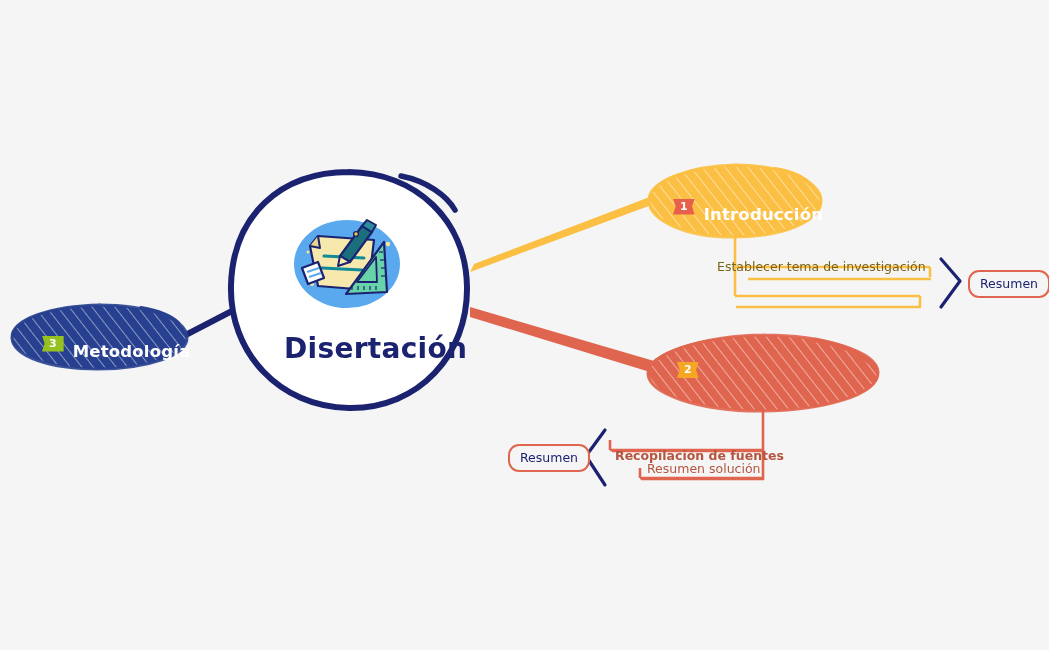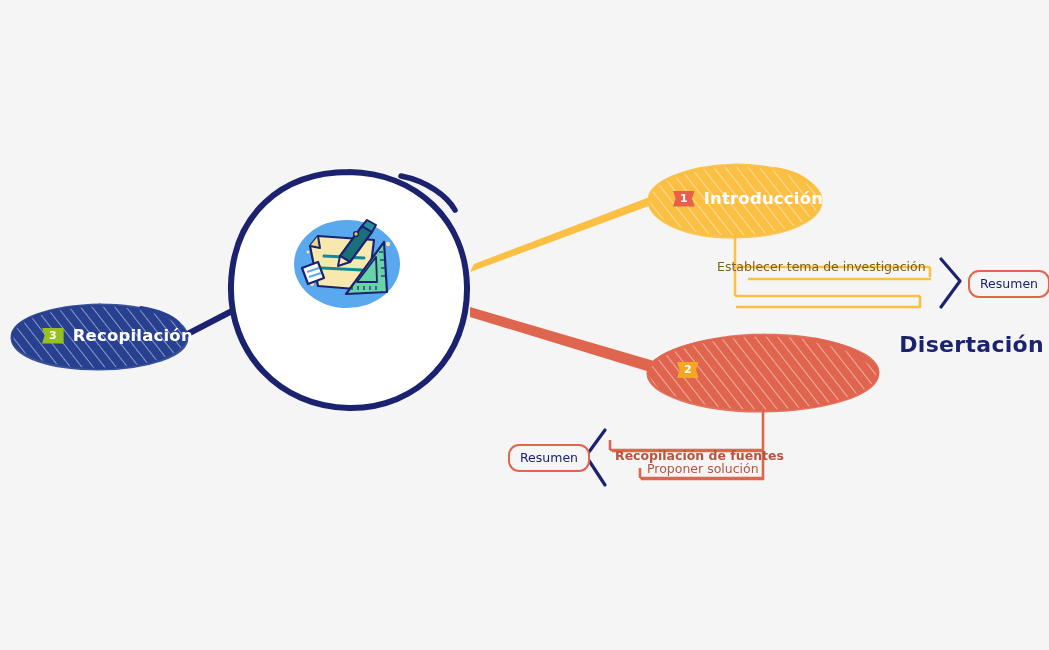--- a/index.html
+++ b/index.html
@@ -44,30 +44,31 @@
     clip-path: polygon(0% 0%, 100% 0%, 100% 100%, 0% 100%, 12% 50%);
   }
   .badge.notch {
     clip-path: polygon(0 0, 100% 0, 88% 50%, 100% 100%, 0 100%, 12% 50%);
   }
   .node-text {
     font-size: 16.5px;
     font-weight: bold;
     color: #ffffff;
     letter-spacing: 0.2px;
+    margin-top: 16px;
   }
   .center-title {
     position: absolute;
     left: 0;
     top: 332px;
     width: 1044px;
-    text-align: right;
+    text-align: left;
     padding-left: 284px;
     box-sizing: border-box;
-    font-size: 22px;
+    font-size: 28px;
     font-weight: bold;
     color: #1b2370;
     letter-spacing: 0.3px;
   }
   .leaf-text {
     position: absolute;
     font-size: 12.5px;
     white-space: nowrap;
   }
   .leaf-yellow { color: #7a6318; }
@@ -245,24 +246,24 @@
     <span class="badge notch" style="background:#e8604c;">1</span>
     <span class="node-text">Introducción</span>
   </div>
 
   <div class="node-label" style="left:677px; top:362px;">
     <span class="badge notch" style="background:#f5a623;">2</span>
   </div>
 
   <div class="node-label" style="left:42px; top:326px;">
     <span class="badge" style="background:#97c11f;">3</span>
-    <span class="node-text">Recopilación</span>
+    <span class="node-text">Metodología</span>
   </div>
 
   <div class="leaf-text leaf-yellow" style="left:717px; top:259px;">Establecer tema de investigación</div>
 
   <div class="leaf-text leaf-coral" style="left:615px; top:448px;font-weight:bold;">Recopilación de fuentes</div>
-  <div class="leaf-text leaf-coral" style="left:647px; top:461px;">Proponer solución</div>
+  <div class="leaf-text leaf-coral" style="left:647px; top:461px;">Resumen solución</div>
 
   <div class="resumen-box" style="left:968px; top:270px;">Resumen</div>
   <div class="resumen-box" style="left:508px; top:444px;">Resumen</div>
 
 </div>
 
 </body></html>

